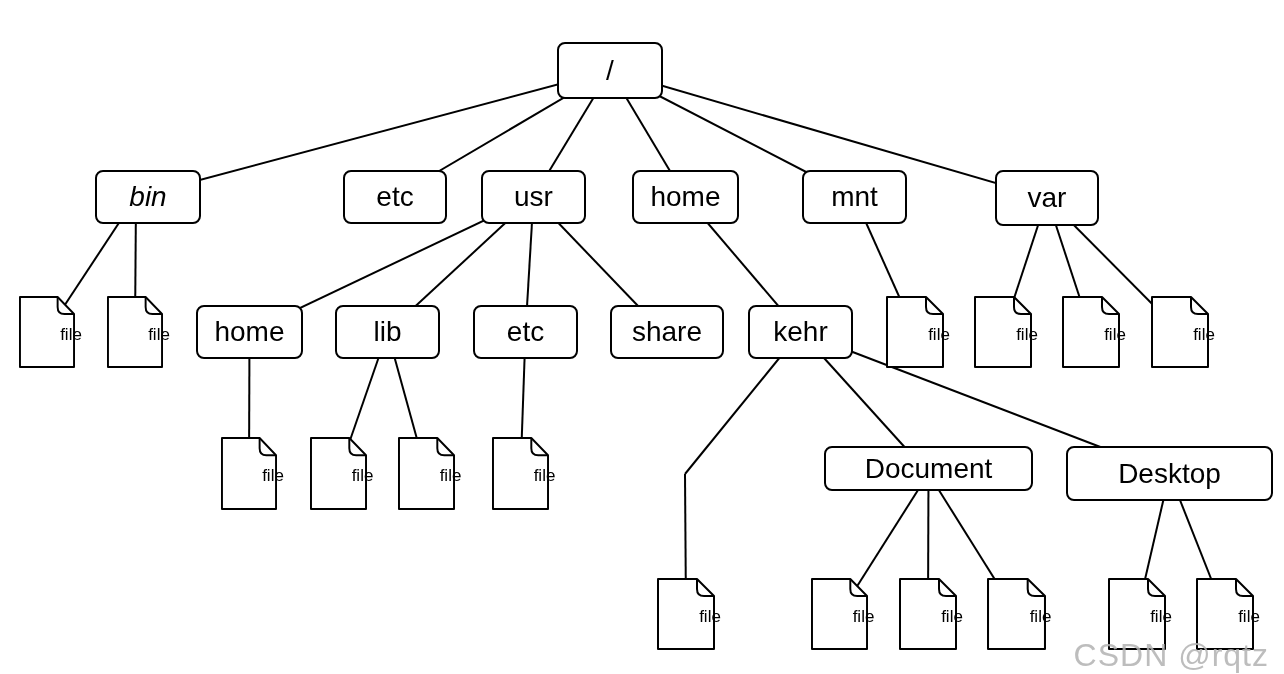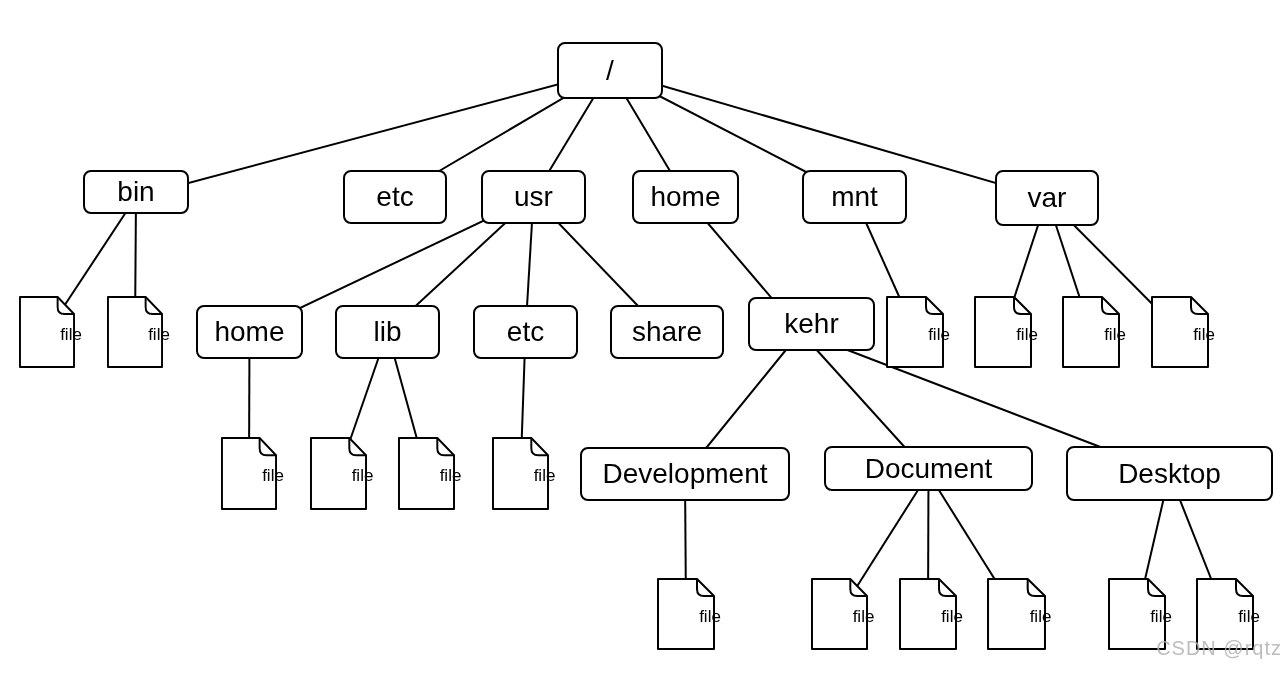--- a/index.html
+++ b/index.html
@@ -50,24 +50,24 @@
     left: 0; top: 54%;
     width: 100%;
     transform: translateY(-50%);
     text-align: center;
     font-size: 17px;
     color: #000000;
     padding-left: 24px;
   }
   .watermark {
     position: absolute;
-    right: 2px;
+    right: 15px;
     top: 637px;
     z-index: 2;
-    font-size: 20px;
+    font-size: 32px;
     color: rgba(178, 178, 178, 0.85);
     letter-spacing: 1px;
     white-space: nowrap;
   }
 </style>
 </head>
 <body>
 
 <div class="canvas">
   <svg class="edges" width="1284" height="674" viewBox="0 0 1284 674">
@@ -99,21 +99,21 @@
       <line x1="928.5" y1="473.5" x2="839.5" y2="614" stroke="#000000" stroke-width="2"></line>
       <line x1="928.5" y1="473.5" x2="928" y2="614" stroke="#000000" stroke-width="2"></line>
       <line x1="928.5" y1="473.5" x2="1016.5" y2="614" stroke="#000000" stroke-width="2"></line>
       <line x1="1169.5" y1="473.5" x2="1137" y2="614" stroke="#000000" stroke-width="2"></line>
       <line x1="1169.5" y1="473.5" x2="1225" y2="614" stroke="#000000" stroke-width="2"></line>
     </svg>
   <div class="node-layer">
       <div class="dirbox" style="left: 557px; top: 42px; width: 106px; height: 57px;">
         <span>/</span>
       </div>
-      <div class="dirbox" style="left: 83px; top: 170px; width: 106px; height: 44px;">
+      <div class="dirbox" style="left: 95px; top: 170px; width: 106px; height: 54px; font-style: italic;">
         <span>bin</span>
       </div>
       <div class="dirbox" style="left: 343px; top: 170px; width: 104px; height: 54px;">
         <span>etc</span>
       </div>
       <div class="dirbox" style="left: 481px; top: 170px; width: 105px; height: 54px;">
         <span>usr</span>
       </div>
       <div class="dirbox" style="left: 632px; top: 170px; width: 107px; height: 54px;">
         <span>home</span>
@@ -143,21 +143,21 @@
       </div>
       <div class="dirbox" style="left: 335px; top: 305px; width: 105px; height: 54px;">
         <span>lib</span>
       </div>
       <div class="dirbox" style="left: 473px; top: 305px; width: 105px; height: 54px;">
         <span>etc</span>
       </div>
       <div class="dirbox" style="left: 610px; top: 305px; width: 114px; height: 54px;">
         <span>share</span>
       </div>
-      <div class="dirbox" style="left: 748px; top: 297px; width: 127px; height: 54px;">
+      <div class="dirbox" style="left: 748px; top: 305px; width: 105px; height: 54px;">
         <span>kehr</span>
       </div>
       <div class="filebox" style="left: 886px; top: 296px; width: 58px; height: 72px;">
         <svg viewBox="0 0 58 72" width="58" height="72" preserveAspectRatio="none">
           <path d="M1 1 H40 L57 18 V71 H1 Z" fill="#ffffff" stroke="#000000" stroke-width="2" stroke-linejoin="round"></path>
           <path d="M40 1 V11 Q40 18 47 18 H57" fill="none" stroke="#000000" stroke-width="2"></path>
         </svg>
         <div class="flabel">file</div>
       </div>
       <div class="filebox" style="left: 974px; top: 296px; width: 58px; height: 72px;">
@@ -201,23 +201,20 @@
           <path d="M40 1 V11 Q40 18 47 18 H57" fill="none" stroke="#000000" stroke-width="2"></path>
         </svg>
         <div class="flabel">file</div>
       </div>
       <div class="filebox" style="left: 492px; top: 437px; width: 57px; height: 73px;">
         <svg viewBox="0 0 58 72" width="57" height="73" preserveAspectRatio="none">
           <path d="M1 1 H40 L57 18 V71 H1 Z" fill="#ffffff" stroke="#000000" stroke-width="2" stroke-linejoin="round"></path>
           <path d="M40 1 V11 Q40 18 47 18 H57" fill="none" stroke="#000000" stroke-width="2"></path>
         </svg>
         <div class="flabel">file</div>
-      </div>
-      <div class="dirbox" style="left: 580px; top: 447px; width: 210px; height: 54px;">
-        <span>Development</span>
       </div>
       <div class="dirbox" style="left: 824px; top: 446px; width: 209px; height: 45px;">
         <span>Document</span>
       </div>
       <div class="dirbox" style="left: 1066px; top: 446px; width: 207px; height: 55px;">
         <span>Desktop</span>
       </div>
       <div class="filebox" style="left: 657px; top: 578px; width: 58px; height: 72px;">
         <svg viewBox="0 0 58 72" width="58" height="72" preserveAspectRatio="none">
           <path d="M1 1 H40 L57 18 V71 H1 Z" fill="#ffffff" stroke="#000000" stroke-width="2" stroke-linejoin="round"></path>

